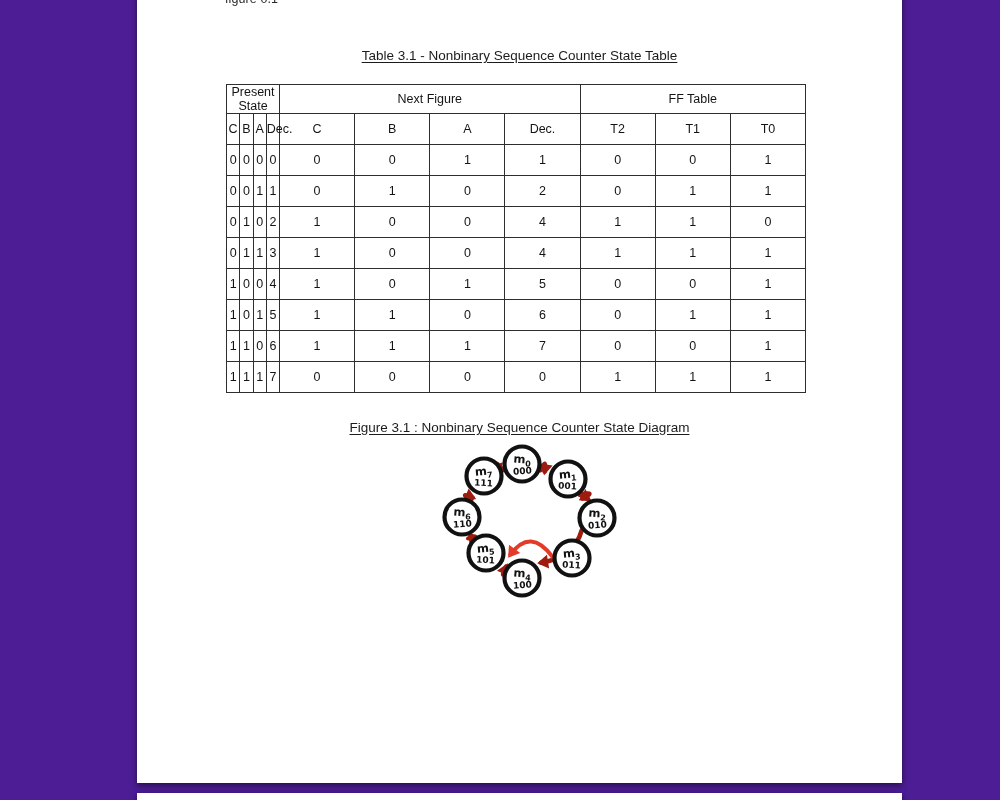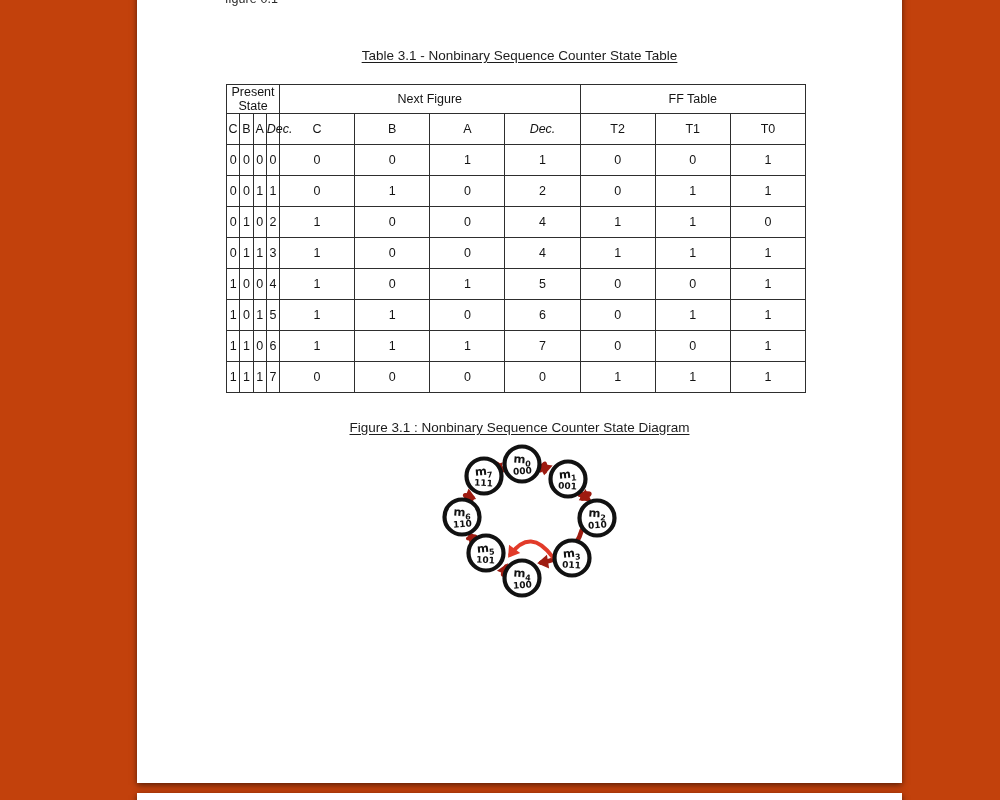--- a/index.html
+++ b/index.html
@@ -9,21 +9,21 @@
     width: 1000px;
     height: 800px;
     overflow: hidden;
     font-family: "Liberation Sans", sans-serif;
   }
 
   #viewer {
     position: relative;
     width: 1000px;
     height: 800px;
-    background: #c2410c;
+    background: #4c1d95;
   }
 
   
   .page {
     position: absolute;
     left: 137px;
     width: 765px;
     background: #ffffff;
     box-shadow: 0 2px 6px rgba(0,0,0,0.55);
   }
@@ -68,21 +68,21 @@
     border: 1px solid #2e2e2e;
     text-align: center;
     font-size: 12.5px;
     color: #141414;
     font-weight: normal;
     height: 30px;
     padding: 0;
   }
   #state-table thead tr:first-child th { height: 28px; }
   .col-c  { width: 52px; }
-  .col-d  { width: 53px; font-style: italic; }
+  .col-d  { width: 53px; }
 
   
   #state-diagram {
     position: absolute;
     left: 283px;
     top: 448px;
   }
   .node-circle { fill: #ffffff; stroke: #111111; stroke-width: 4.2; }
   .node-id {
     font-family: "DejaVu Sans", sans-serif;

